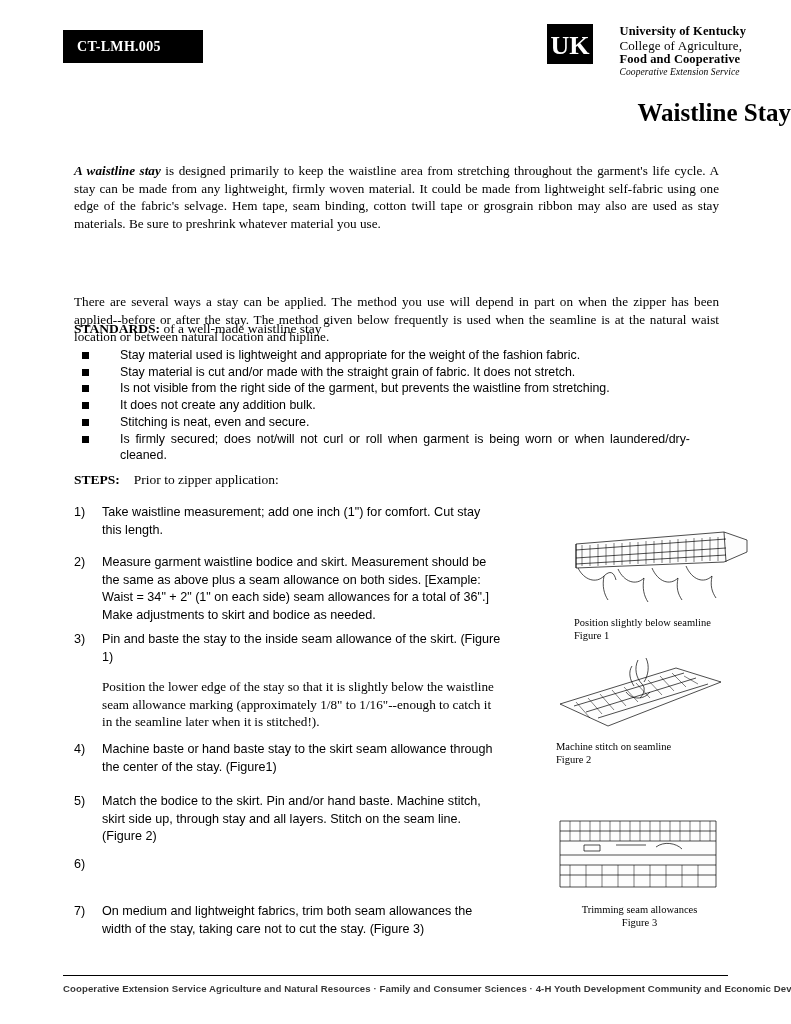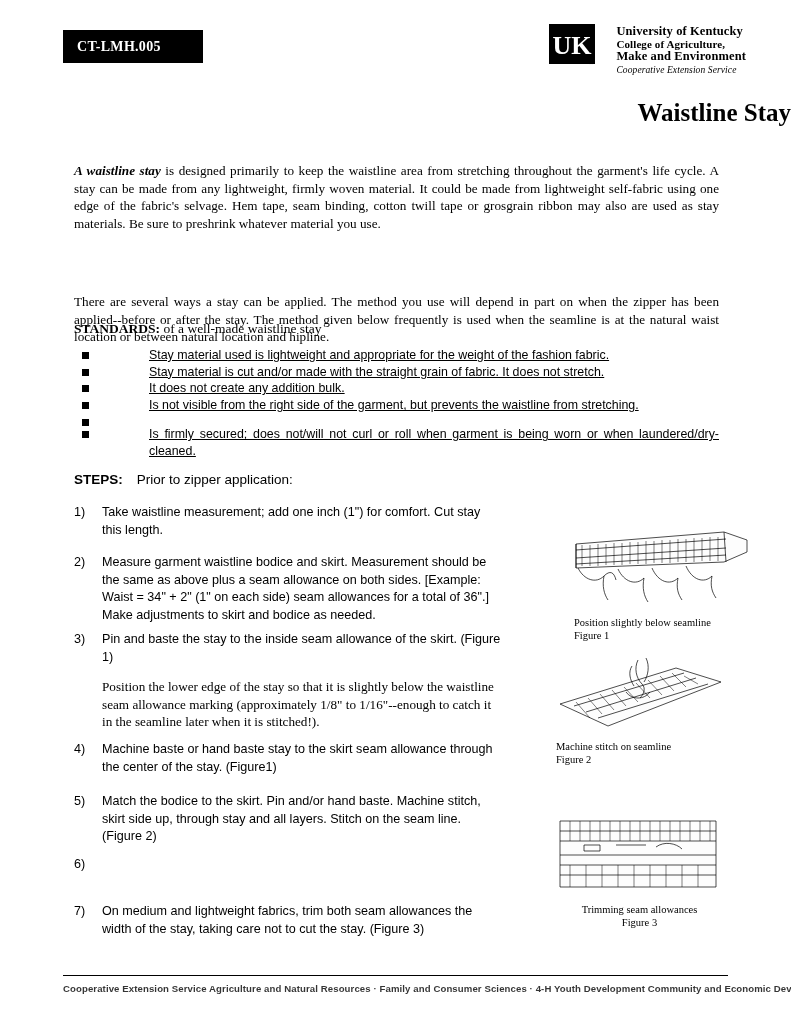--- a/index.html
+++ b/index.html
@@ -40,36 +40,36 @@
     padding-left: 14px;
     box-sizing: border-box;
   }
 
   .brand {
     position: absolute;
     right: 45px;
     top: 24px;
     display: flex;
     align-items: flex-start;
-    gap: 21px;
+    gap: 27px;
   }
   .uk-mark {
     width: 46px;
     height: 42px;
     position: relative;
     flex: none;
   }
   .uk-mark svg { display:block; }
   .brand-text {
     font-family: "Liberation Serif", serif;
     line-height: 1.08;
     padding-top: 1px;
   }
   .brand-text .b1 { font-size: 12.5px; font-weight: bold; letter-spacing: .1px;}
-  .brand-text .b2 { font-size: 11px; font-weight: bold; letter-spacing: .1px;}
+  .brand-text .b2 { font-size: 13px; font-weight: normal; letter-spacing: .1px;}
   .brand-text .b3 { font-size: 12.5px; font-weight: bold; letter-spacing: .1px;}
   .brand-text .b4 { font-size: 9.5px; font-style: italic; letter-spacing: .1px; margin-top: 1px;}
 
   
   .title {
     position: absolute;
     left: 0;
     top: 99px;
     width: 791px;
     text-align: right;
@@ -115,31 +115,30 @@
     margin-bottom: .5px;
   }
   .bullets .sq {
     width: 7px;
     height: 7px;
     background: #000;
     flex: none;
     margin-top: 5px;
   }
   .bullets .txt {
-    margin-left: 60px;
+    margin-left: 31px;
     text-align: justify;
     width: 570px;
-    text-decoration: underline;
   }
 
   .steps-head {
     position: absolute;
     left: 74px;
     top: 472px;
-    font-family: Liberation Sans, sans-serif;
+    font-family: Liberation Serif, serif;
     font-size: 13.5px;
     text-align: right;
   }
   .steps-head b { font-weight: bold; }
   .steps-head .sub { padding-left: 14px; }
 
   .step {
     position: absolute;
     font-family: "Liberation Sans", sans-serif;
     font-size: 12.6px;
@@ -223,21 +222,21 @@
     <div class="uk-mark">
       <svg width="46" height="42" viewBox="0 0 46 42" xmlns="http://www.w3.org/2000/svg">
         <rect x="0" y="0" width="46" height="40" fill="#000000"></rect>
         <text x="23" y="30" font-family="Liberation Serif, serif" font-size="26" font-weight="bold" fill="#ffffff" text-anchor="middle">UK</text>
         <text x="42" y="41" font-family="Liberation Serif, serif" font-size="6" fill="#000000" text-anchor="middle">®</text>
       </svg>
     </div>
     <div class="brand-text">
       <div class="b1">University of Kentucky</div>
       <div class="b2">College of Agriculture,</div>
-      <div class="b3">Make and Environment</div>
+      <div class="b3">Food and Cooperative</div>
       <div class="b4">Cooperative Extension Service</div>
     </div>
   </div>
 
   <div class="title">Waistline Stay</div>
 
   <div class="para p1">
     <span class="lead">A waistline stay</span><span> is designed primarily to keep the waistline area from stretching throughout the garment's life cycle. A stay can be made from any lightweight, firmly woven material. It could be made from lightweight self-fabric using one edge of the fabric's selvage. Hem tape, seam binding, cotton twill tape or grosgrain ribbon may also are used as stay materials. Be sure to preshrink whatever material you use.</span>
   </div>
 
@@ -251,28 +250,29 @@
     <div class="row">
       <span class="sq"></span>
       <span class="txt">Stay material used is lightweight and appropriate for the weight of the fashion fabric.</span>
     </div>
     <div class="row">
       <span class="sq"></span>
       <span class="txt">Stay material is cut and/or made with the straight grain of fabric. It does not stretch.</span>
     </div>
     <div class="row">
       <span class="sq"></span>
+      <span class="txt">Is not visible from the right side of the garment, but prevents the waistline from stretching.</span>
+    </div>
+    <div class="row">
+      <span class="sq"></span>
       <span class="txt">It does not create any addition bulk.</span>
     </div>
     <div class="row">
       <span class="sq"></span>
-      <span class="txt">Is not visible from the right side of the garment, but prevents the waistline from stretching.</span>
-    </div>
-    <div class="row">
-      <span class="sq"></span>
+      <span class="txt">Stitching is neat, even and secure.</span>
     </div>
     <div class="row">
       <span class="sq"></span>
       <span class="txt">Is firmly secured;  does not/will not curl or roll when garment is being worn or when laundered/dry-cleaned.</span>
     </div>
   </div>
 
   <div class="steps-head">
     <b>STEPS:</b><span class="sub">Prior to zipper application:</span>
   </div>

